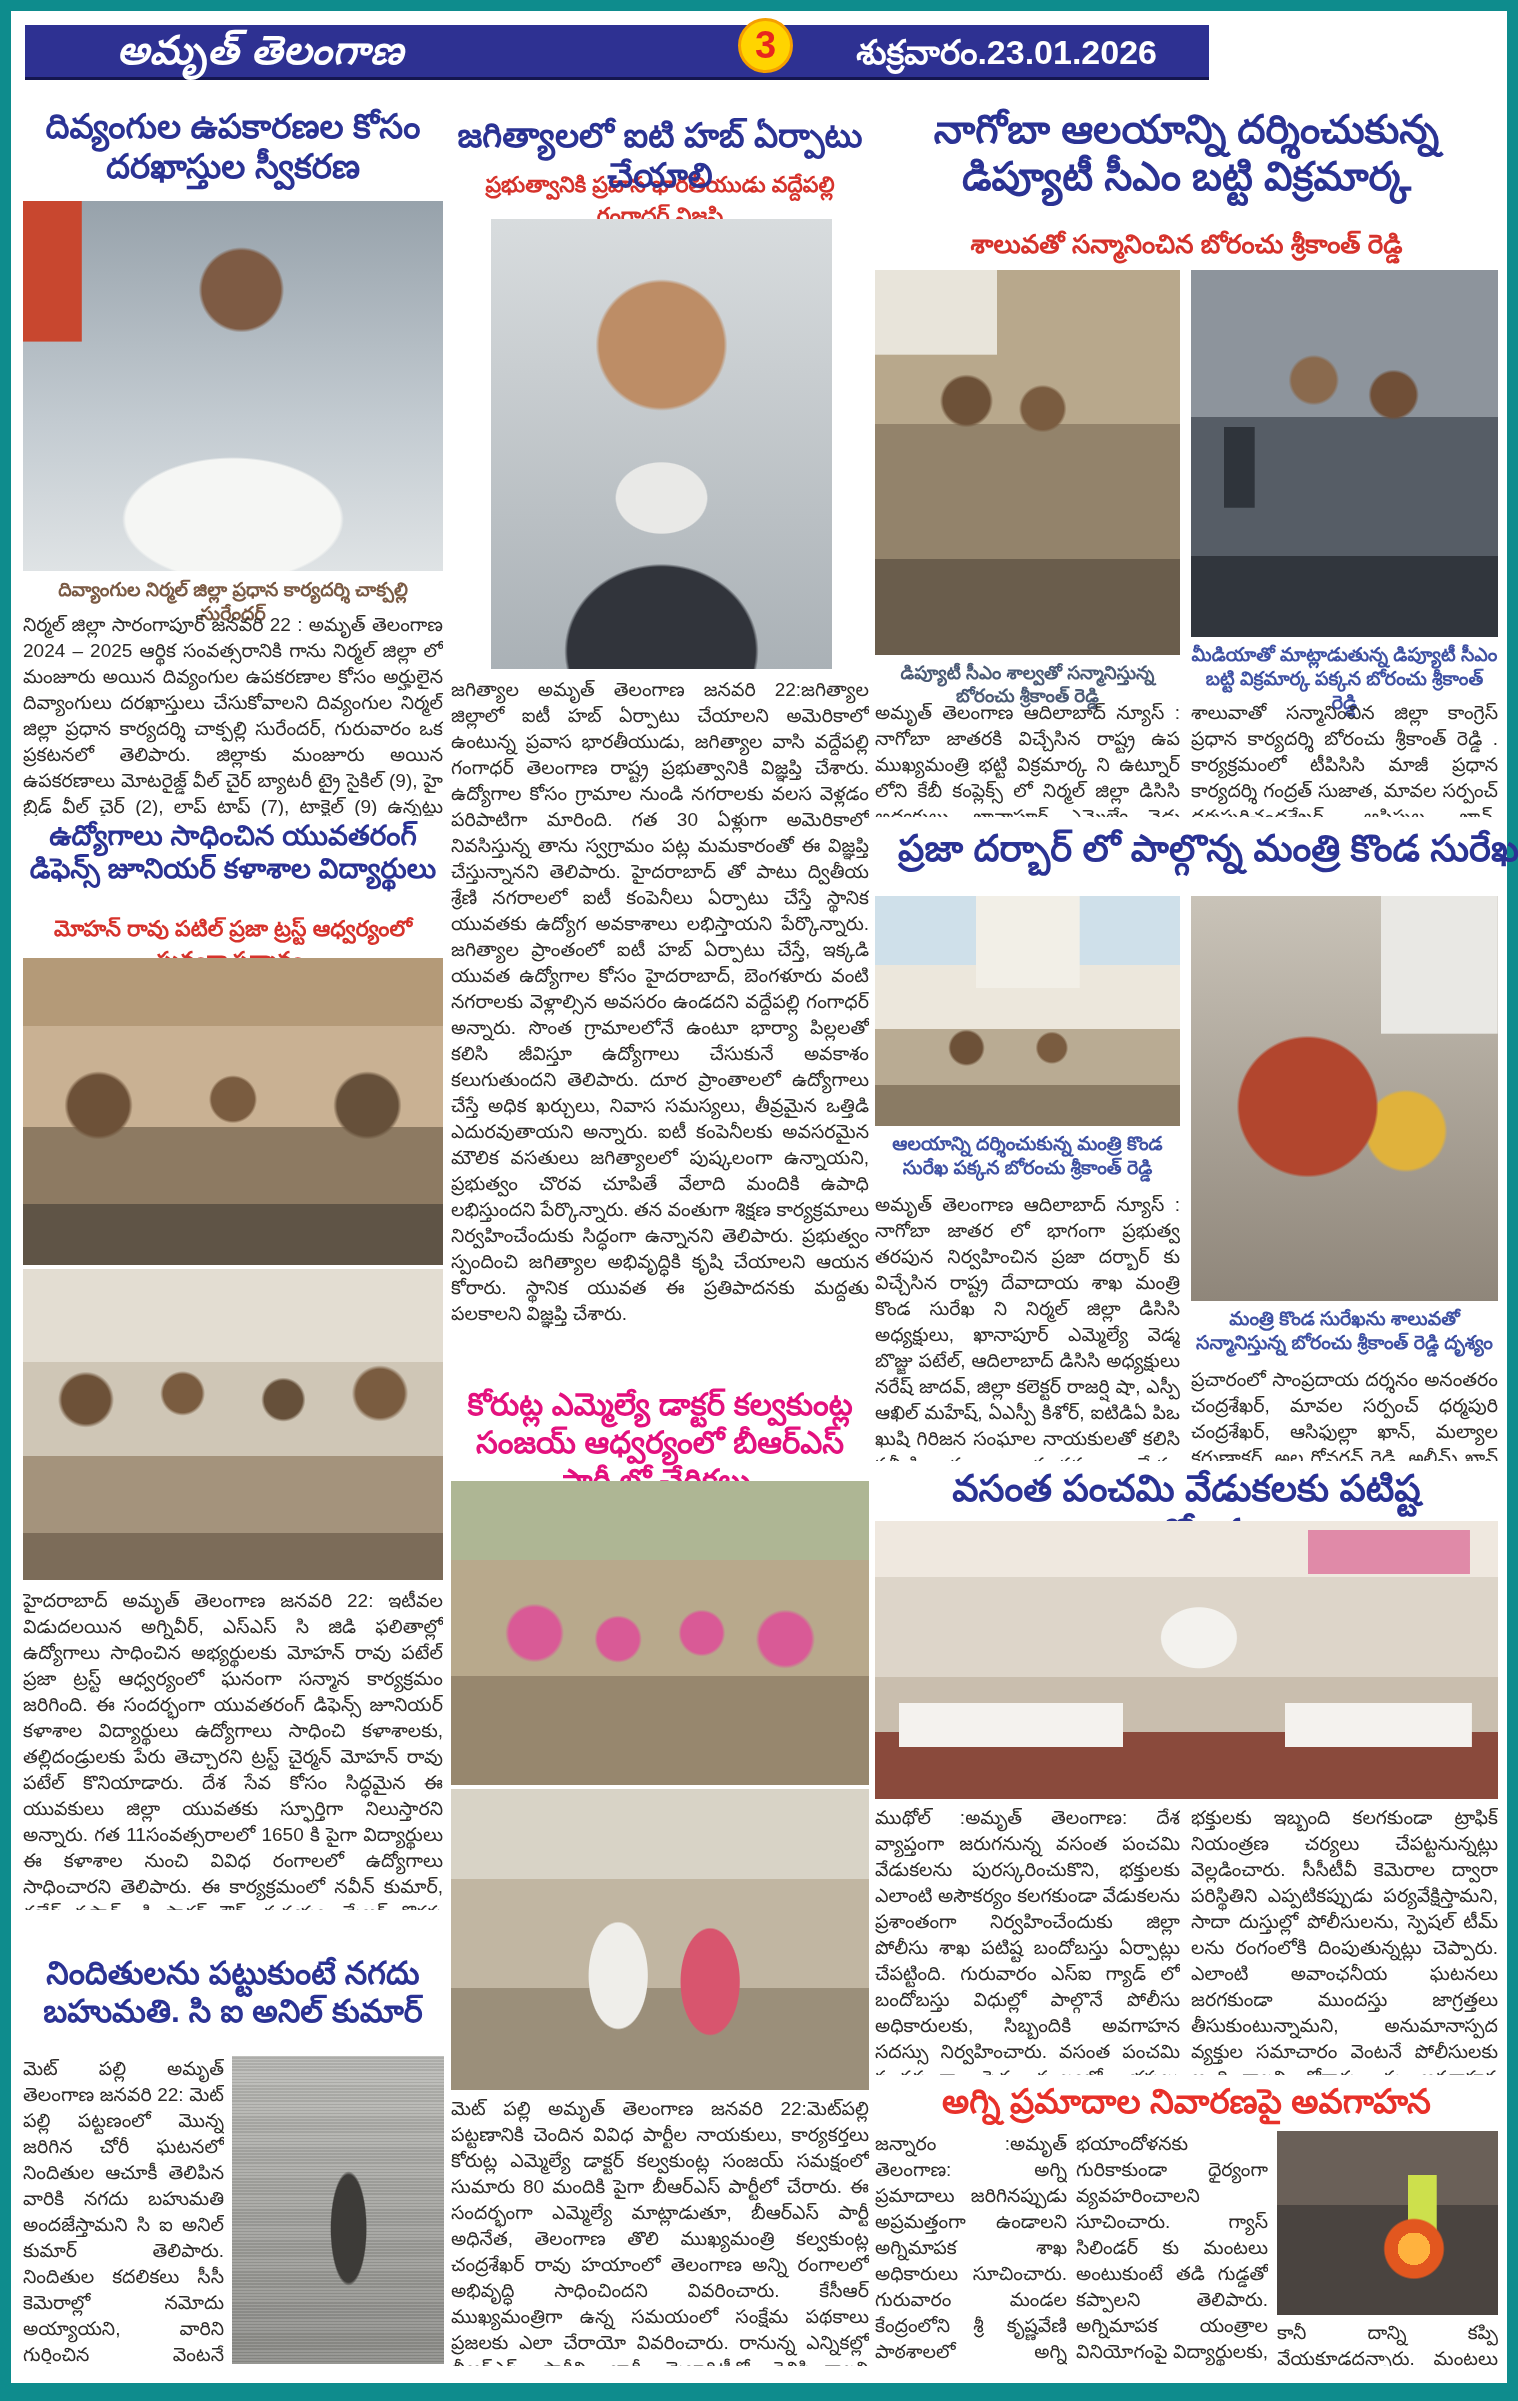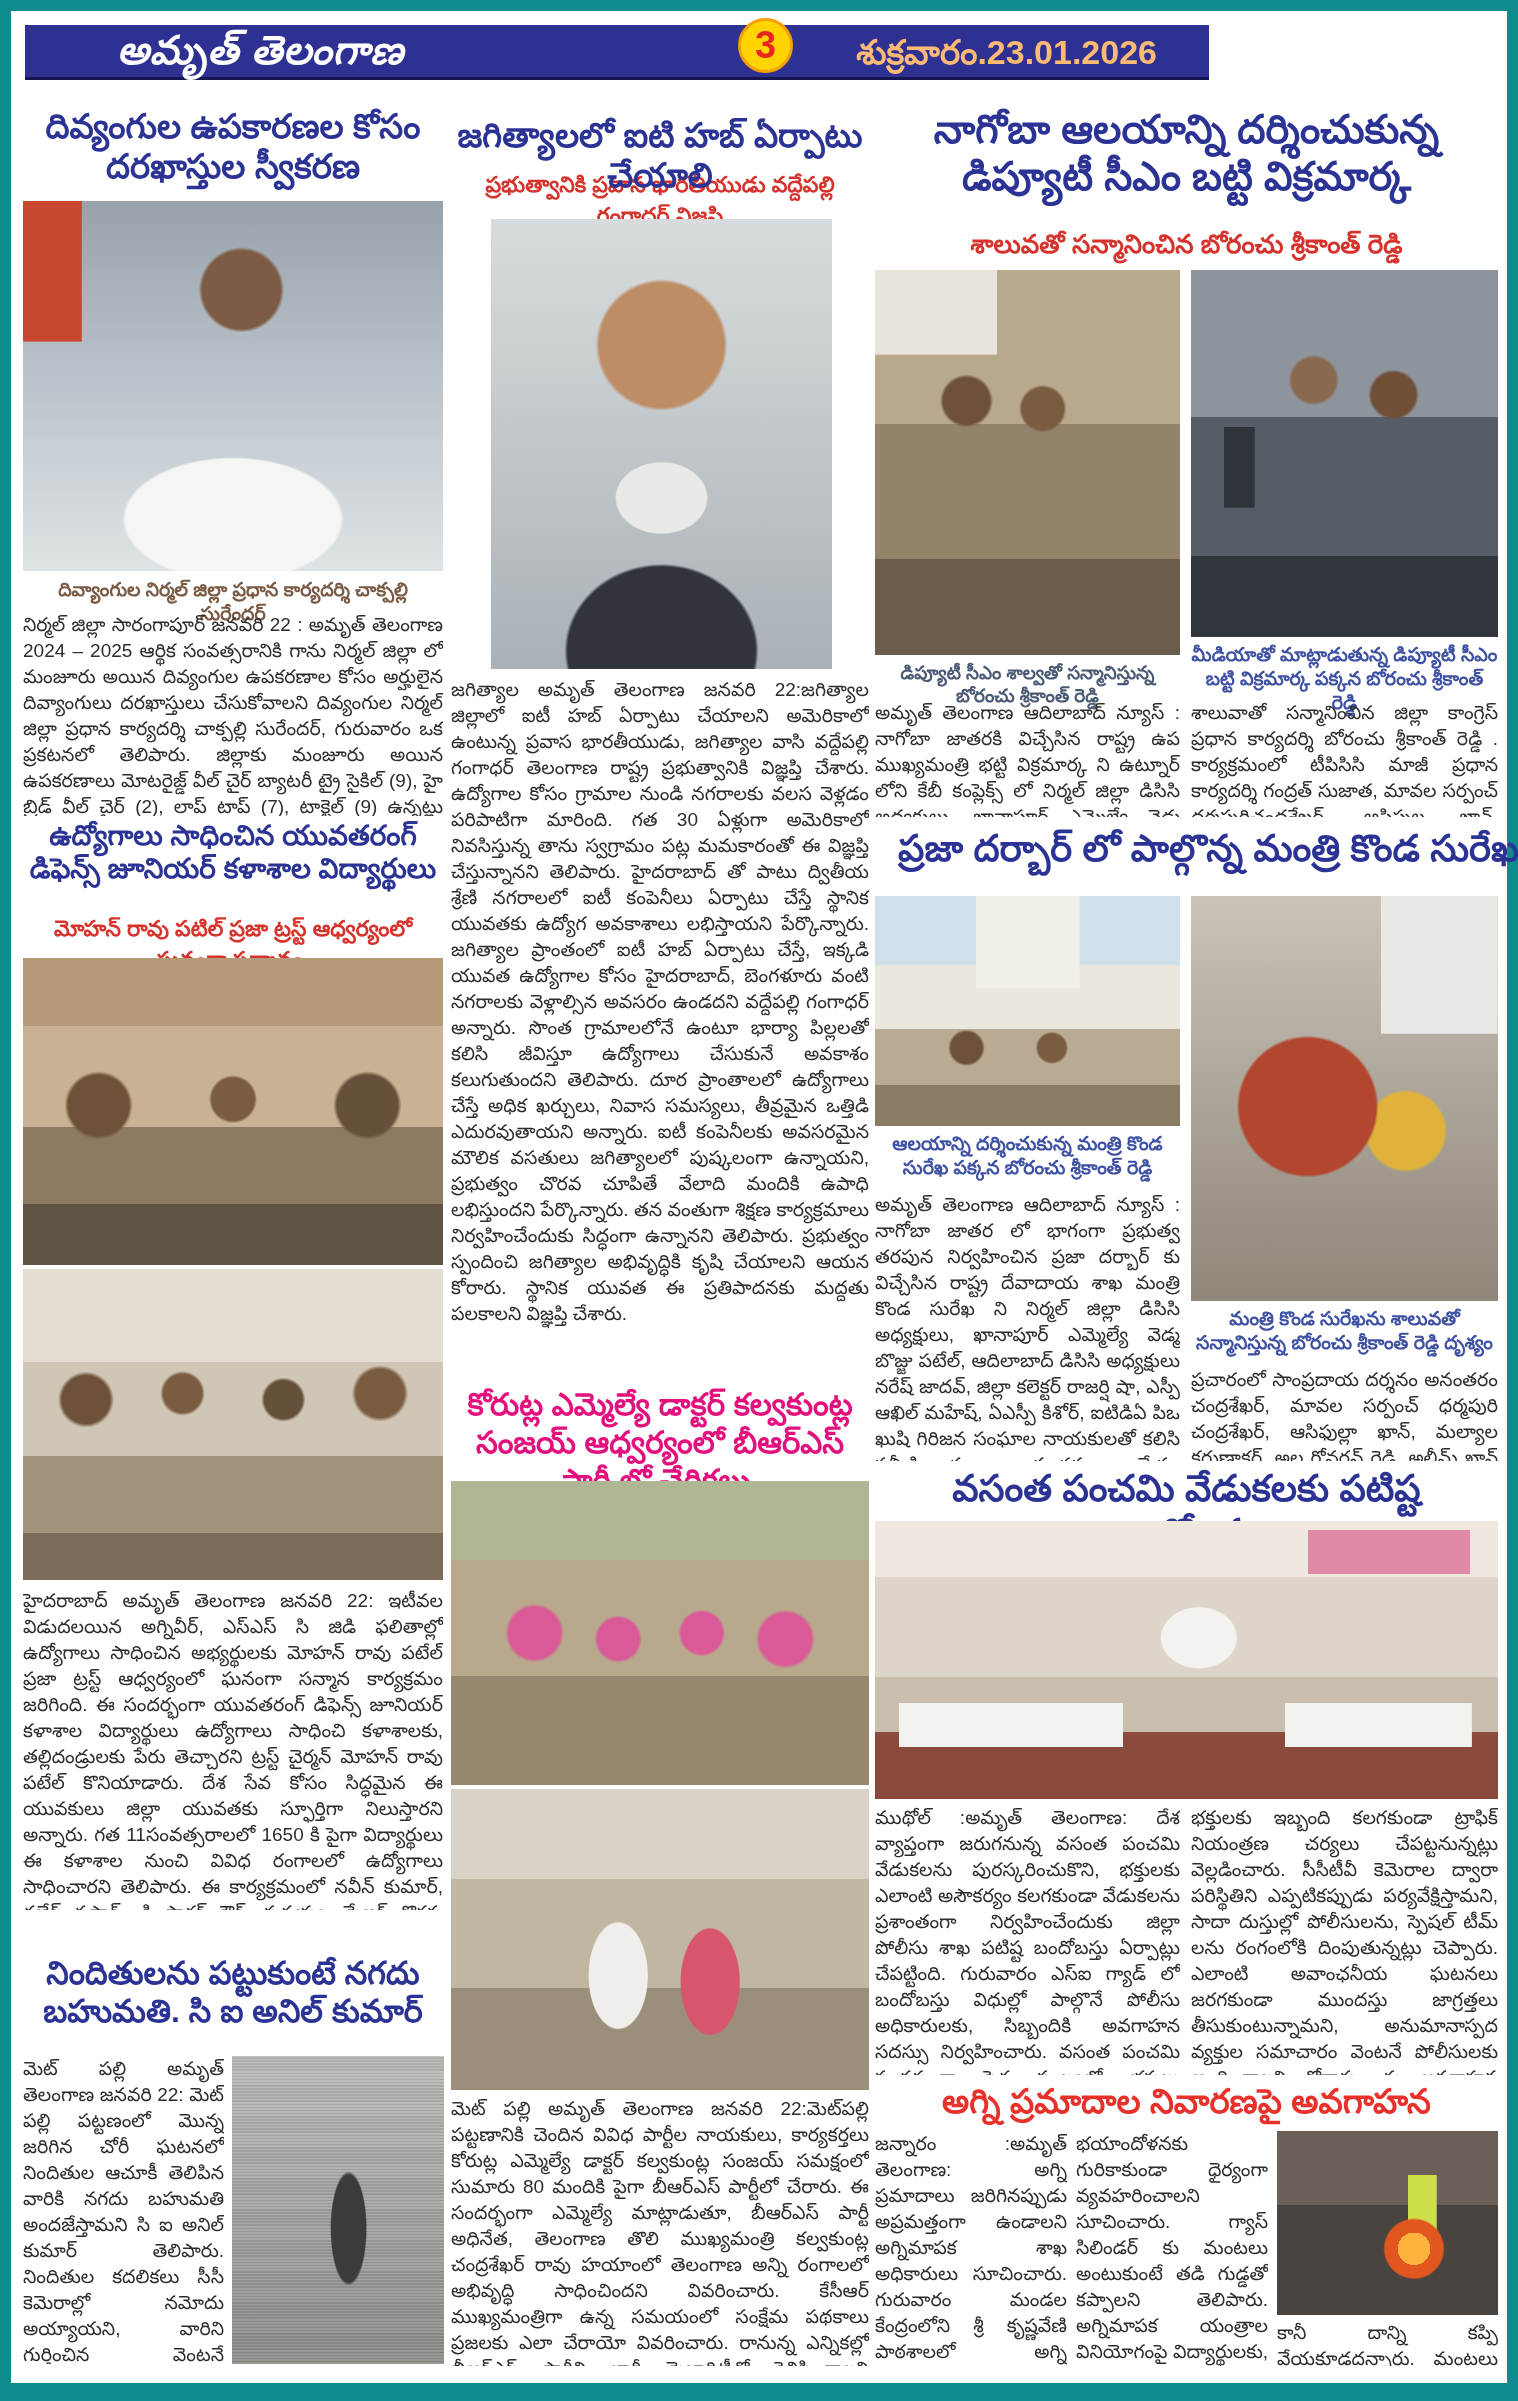--- a/index.html
+++ b/index.html
@@ -4,21 +4,21 @@
 <style>
   html,body{margin:0;padding:0;background:#d8d8d8;}
   *{box-sizing:border-box;}
   .page{position:relative;width:1518px;height:2401px;background:#0e8c8d;font-family:"Liberation Sans",sans-serif;overflow:hidden;}
   .inner{position:absolute;left:10.7px;top:10.7px;right:10.7px;bottom:18.4px;background:#ffffff;}
   .abs{position:absolute;}
 
   
   .masthead{position:absolute;left:25px;top:25px;width:1184px;height:55px;background:#2e3192;border-bottom:3.8px solid #15164f;}
   .mast-title{position:absolute;left:92px;top:3.1px;color:#ffffff;font-size:40px;font-weight:800;font-style:italic;letter-spacing:0.8px;}
-  .mast-date{position:absolute;right:52px;top:7.7px;color:#fdba74;font-size:34px;font-weight:800;}
+  .mast-date{position:absolute;right:52px;top:7.7px;color:#ffffff;font-size:34px;font-weight:800;}
   .page-badge{position:absolute;left:738px;top:18.4px;width:55px;height:55px;border-radius:50%;background:#ffd400;border:3.1px solid #f59f00;color:#e8251f;font-size:38px;font-weight:800;display:flex;align-items:center;justify-content:center;z-index:5;}
 
   
   .h-blue{color:#2b3394;font-weight:800;text-align:center;line-height:1.18;}
   .h-magenta{color:#e3117e;font-weight:800;text-align:center;line-height:1.22;}
   .h-red{color:#e8312a;font-weight:800;text-align:center;line-height:1.2;}
   .sub-red{color:#d6332c;font-weight:700;text-align:center;}
   .cap{font-weight:700;text-align:center;line-height:1.25;}
   .cap-brown{color:#7a5a44;}
   .cap-blue{color:#3f51a3;}

